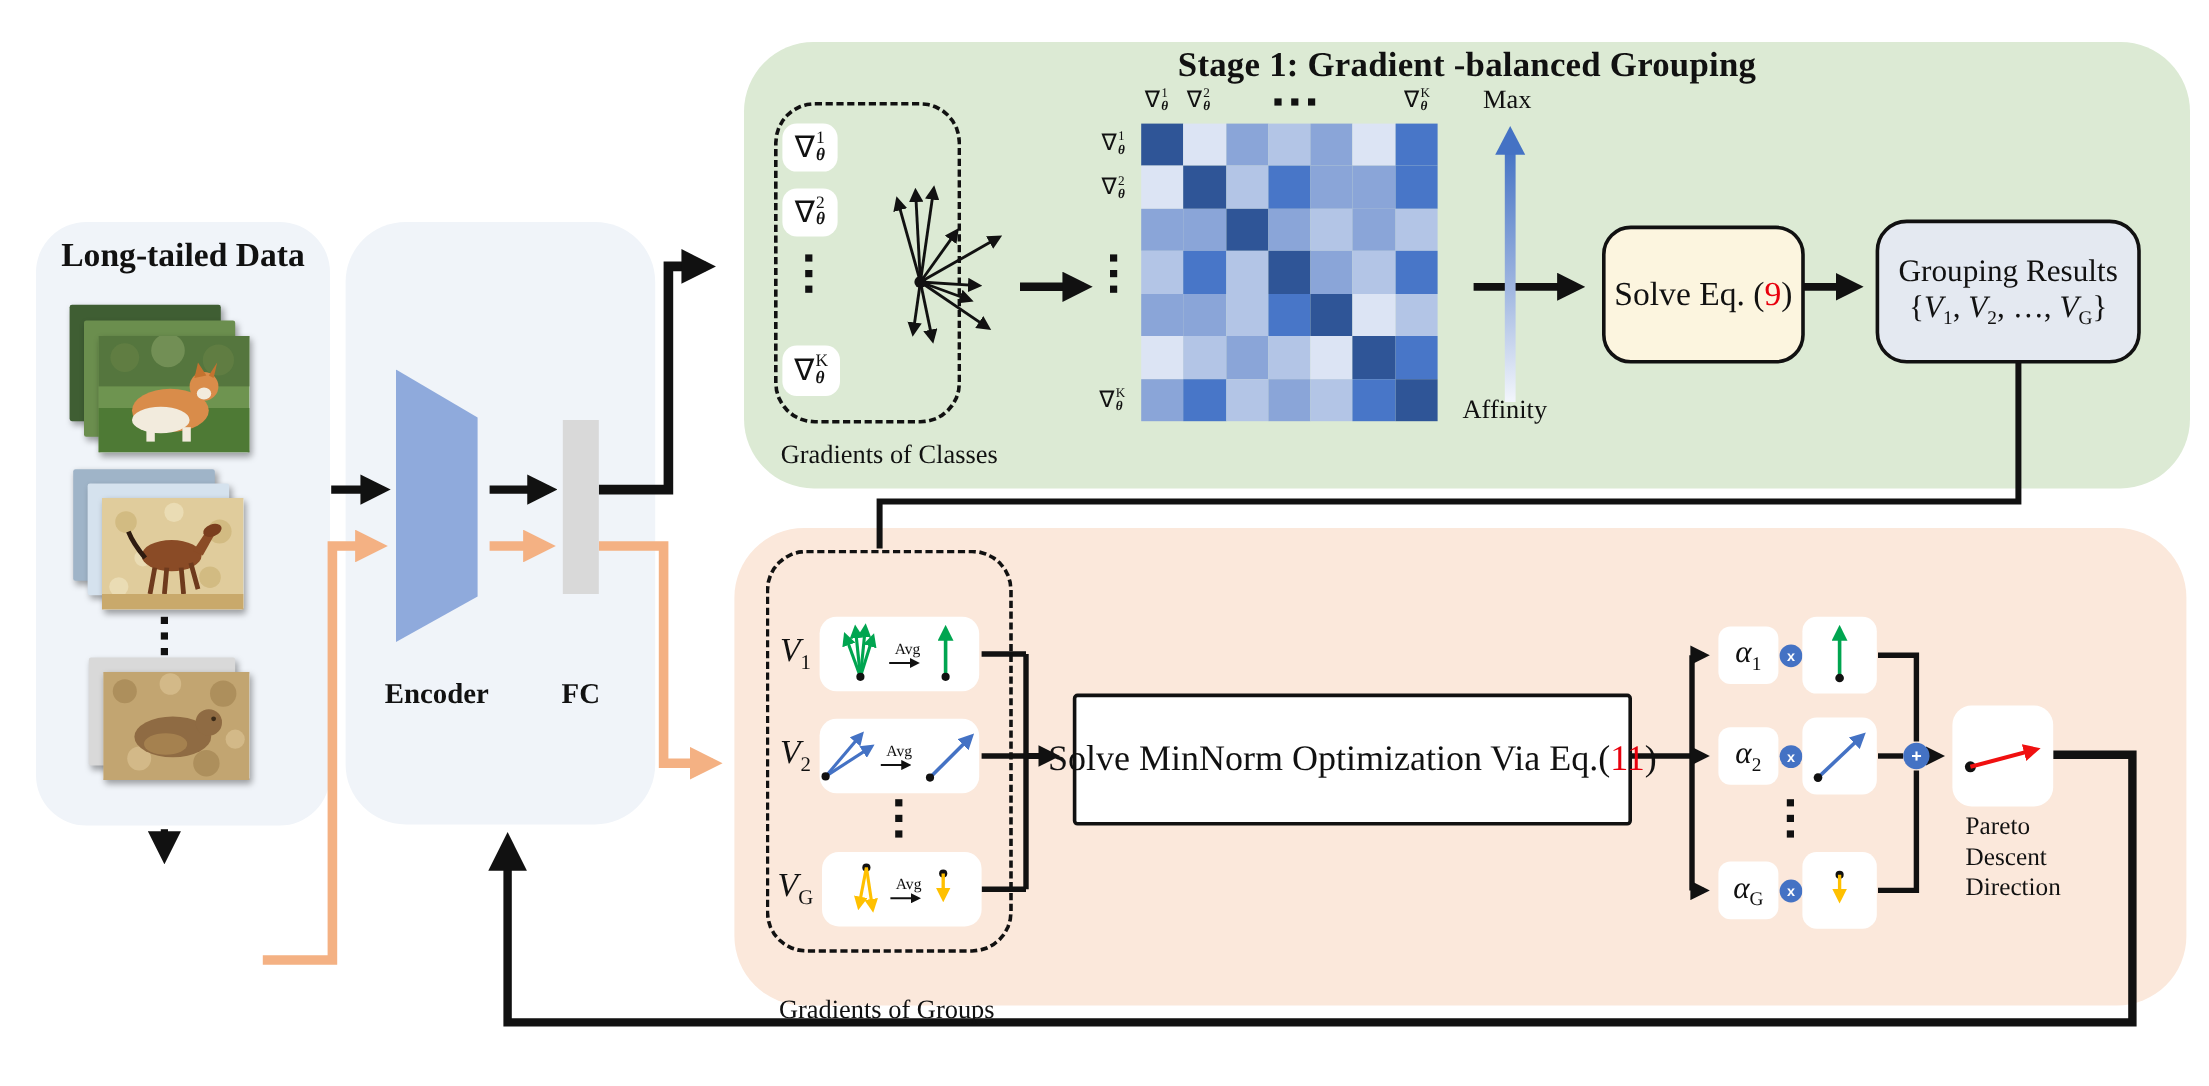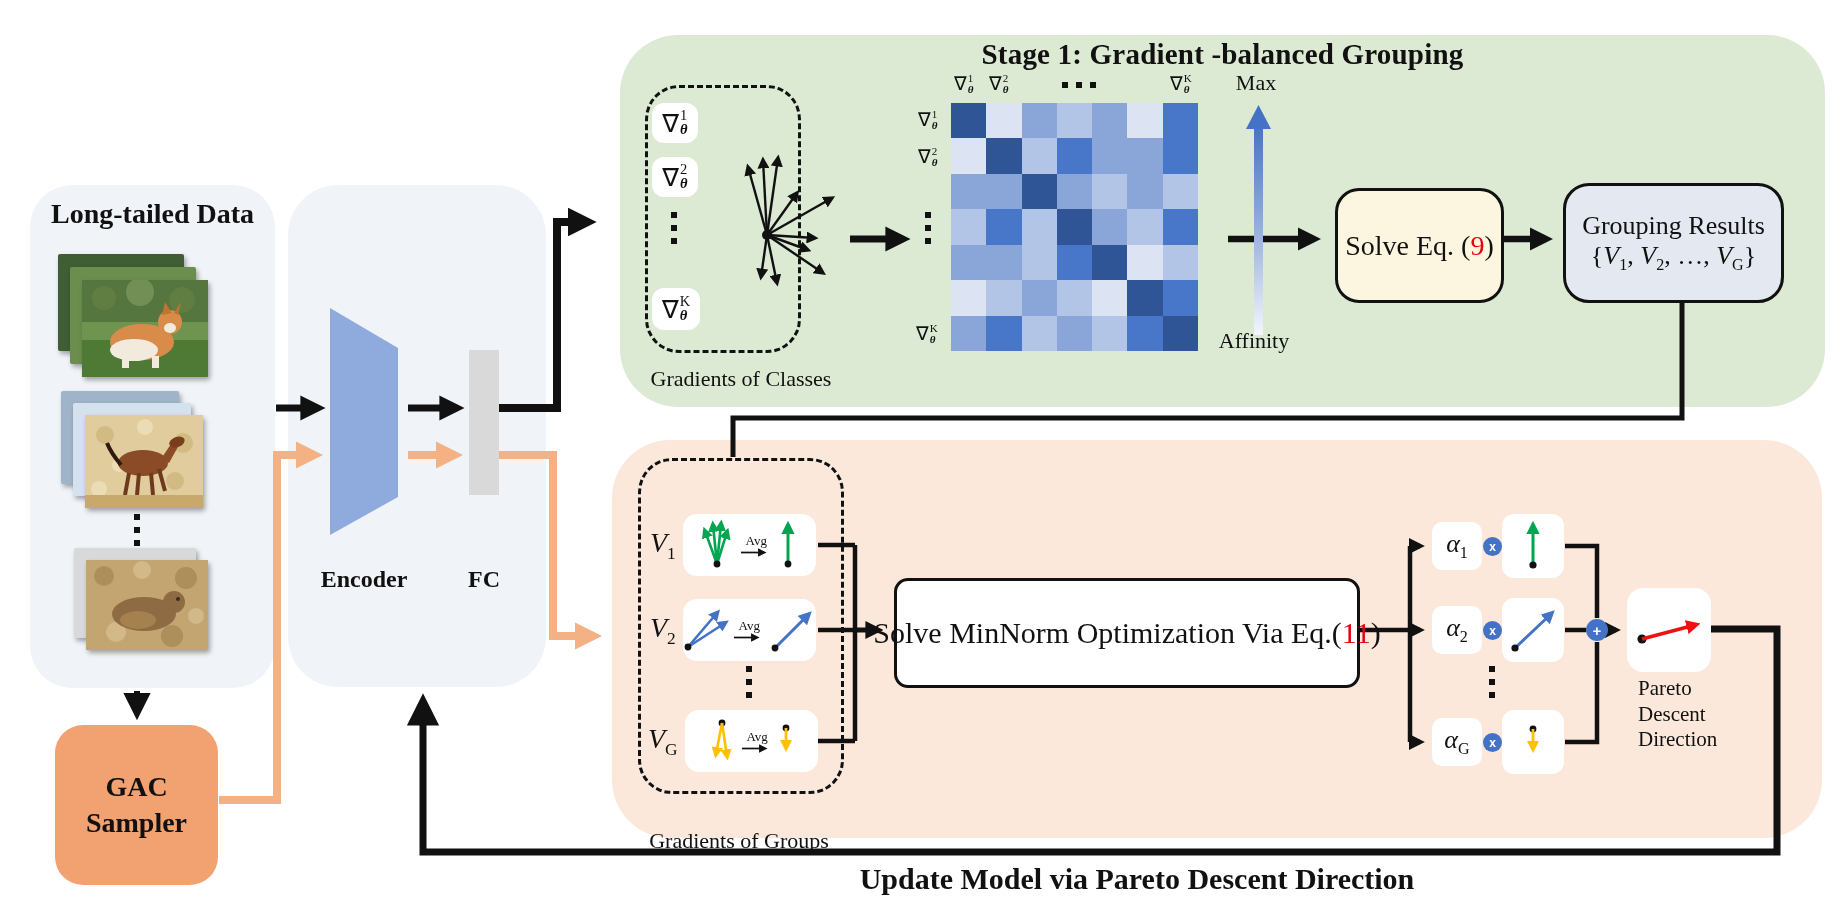--- a/index.html
+++ b/index.html
@@ -198,24 +198,20 @@
         <circle cx="86" cy="76" r="11" fill="#AD8F5C"></circle>
           <circle cx="110" cy="56" r="8" fill="#D3B988"></circle>
         <ellipse cx="58" cy="54" rx="32" ry="17" fill="#8F6B43"></ellipse>
         <circle cx="88" cy="42" r="11" fill="#8F6B43"></circle>
         <circle cx="92" cy="39" r="2" fill="#3A2A18"></circle>
         <ellipse cx="52" cy="60" rx="18" ry="9" fill="#A5814F"></ellipse>
       </svg>
     </div>
   </div>
 
-  <div class="gac" style="left:55px;top:725px;width:163px;height:160px;">
-    <span>GAC</span>
-    <span>Sampler</span>
-  </div>
 
   <svg class="abs" style="left:330px;top:308px;" width="70" height="228" viewBox="0 0 70 228">
     <polygon points="0,0 68,40 68,189 0,227" fill="#8FAADC"></polygon>
   </svg>
   <div class="abs" style="left:469px;top:350px;width:30px;height:145px;background:#D9D9D9;"></div>
   <div class="enc-label" style="left:294px;top:566px;width:140px;">Encoder</div>
   <div class="enc-label" style="left:449px;top:566px;width:70px;">FC</div>
 
   <div class="title" style="left:620px;top:38px;width:1205px;">Stage 1: Gradient -balanced Grouping</div>
 
@@ -483,21 +479,21 @@
       </span>
       <svg width="18" height="54" viewBox="0 0 18 54">
         <circle cx="9" cy="14" r="3.4" fill="#111"></circle>
         <line x1="9" y1="14" x2="9" y2="33" stroke="#FFC000" stroke-width="2.8" marker-end="url(#ay)"></line>
       </svg>
     </div>
   </div>
 
   <div class="caption" style="left:634px;top:828px;width:210px;">Gradients of Groups</div>
 
-  <div class="roundnode" style="left:894px;top:578px;width:460px;height:104px;background:#fff;border-width:3.5px;border-radius:14px;">
+  <div class="roundnode" style="left:894px;top:578px;width:460px;height:104px;background:#fff;border-width:3.5px;border-radius:4px;">
     <span style="font-size:30px;white-space:nowrap;"><span>Solve MinNorm Optimization Via Eq.(</span><span class="rednum">11</span><span>)</span></span>
   </div>
 
   <div class="alphabox" style="left:1432px;top:522px;width:50px;height:48px;">
     <span class="alab"><span>α</span><sub>1</sub></span>
   </div>
   <div class="xcircle" style="left:1483px;top:537px;">x</div>
   <div class="iconbox" style="left:1502px;top:514px;width:62px;height:64px;">
     <svg width="24" height="56" viewBox="0 0 24 56">
       <line x1="12" y1="47" x2="12" y2="8" stroke="#00A550" stroke-width="3" marker-end="url(#ag)"></line>
@@ -540,15 +536,14 @@
       <circle cx="11" cy="47" r="4.6" fill="#111"></circle>
       <line x1="11" y1="47" x2="64" y2="33" stroke="#F01010" stroke-width="3.4" marker-end="url(#ar)"></line>
     </svg>
   </div>
   <div class="paretolabel" style="left:1638px;top:676px;">
     <div>Pareto</div>
     <div>Descent</div>
     <div>Direction</div>
   </div>
 
-  <div class="footer" style="left:837px;top:862px;width:600px;">Update Model via Pareto Descent Direction</div>
 
 </div>
 
 </body></html>

